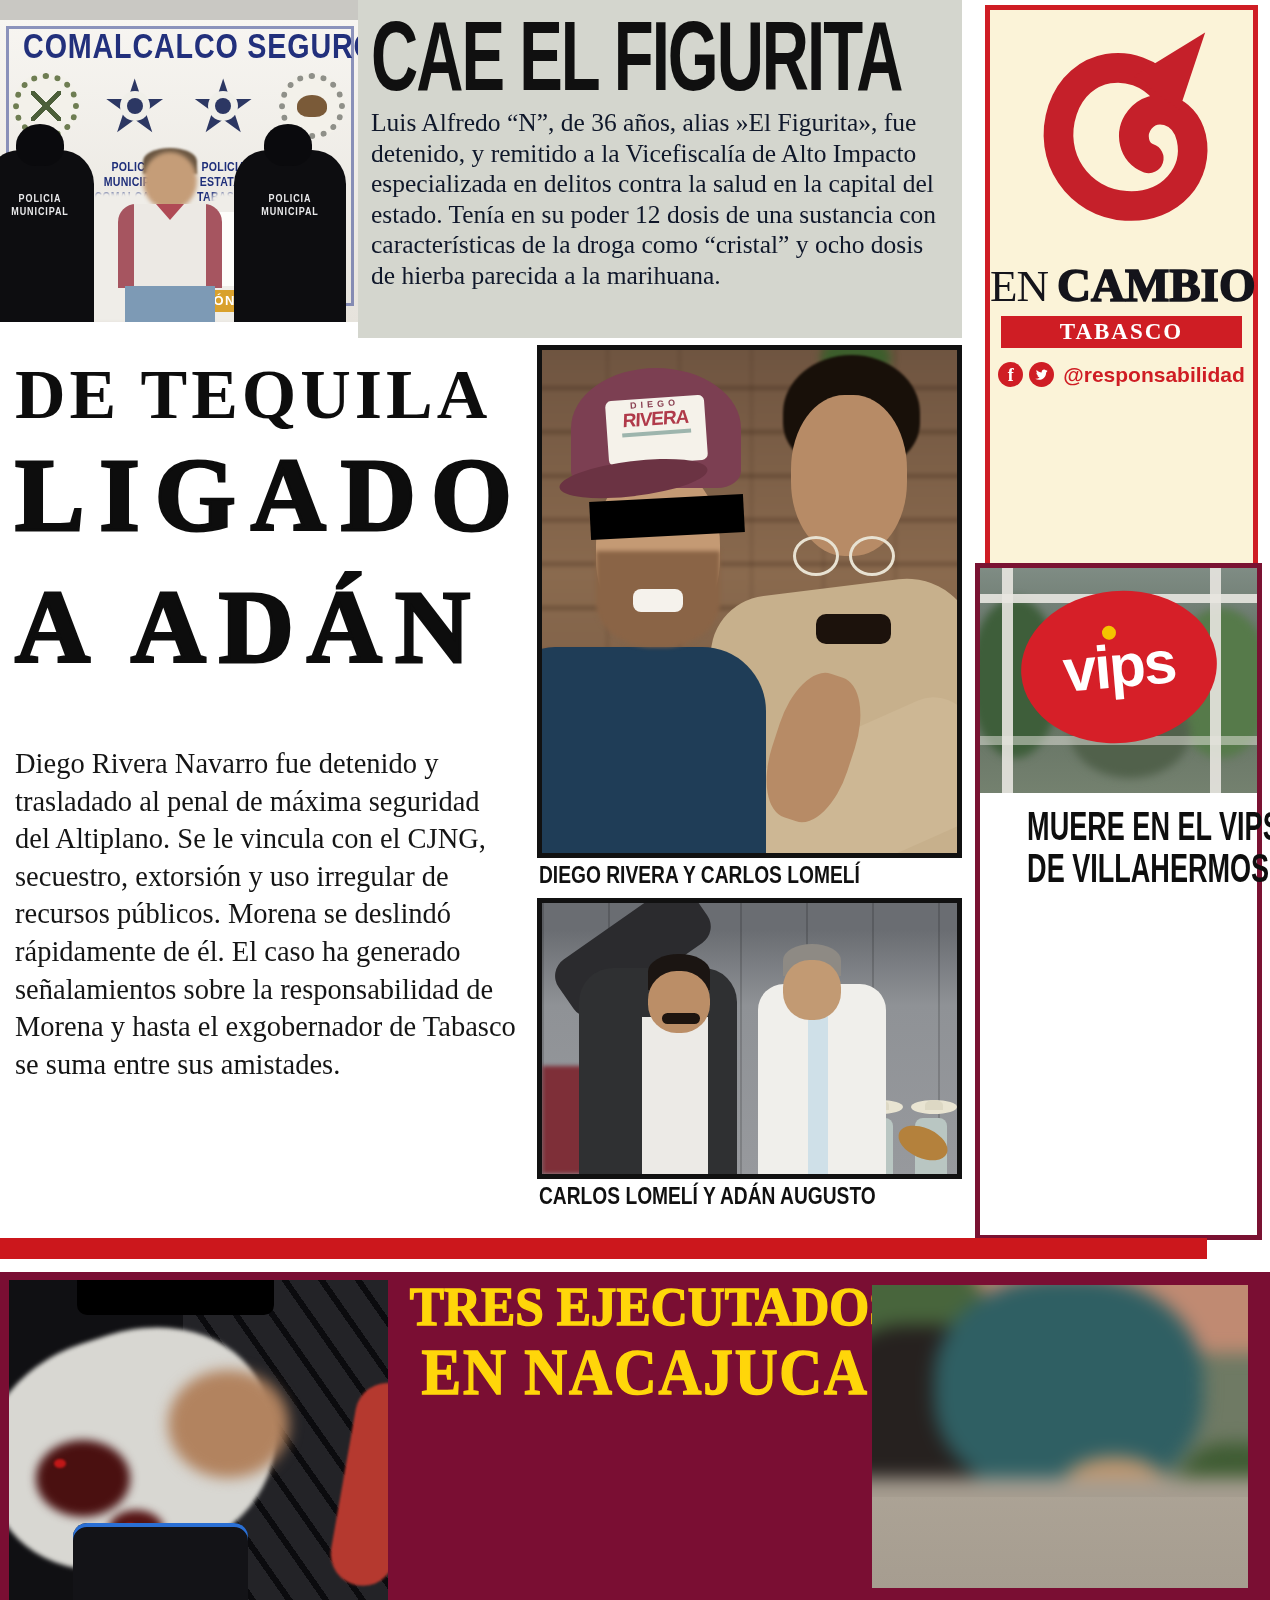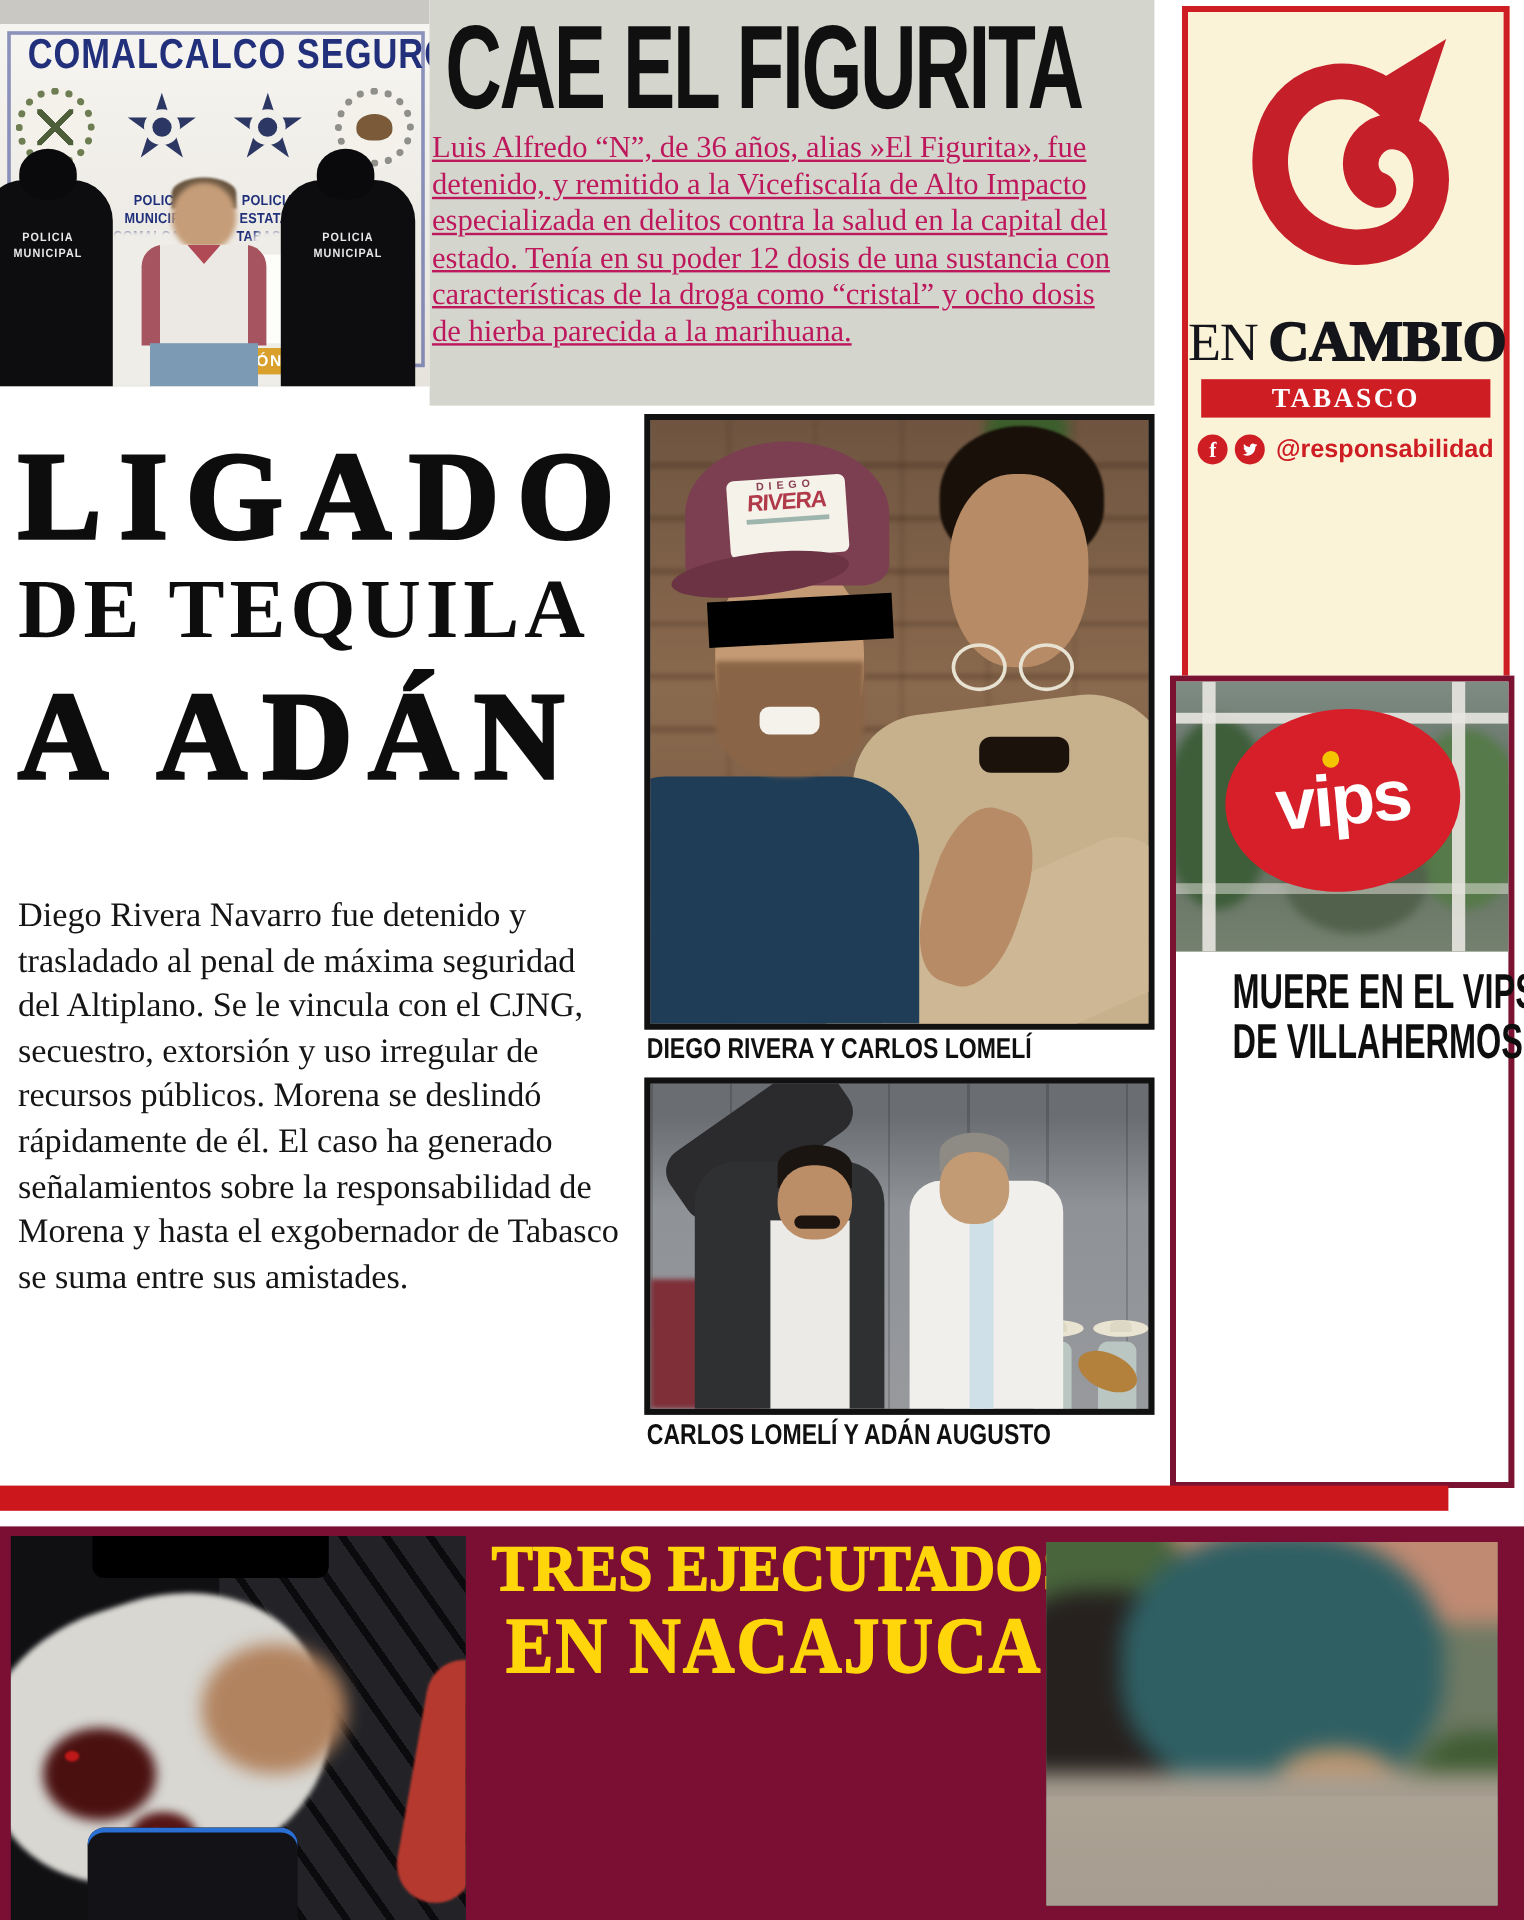--- a/index.html
+++ b/index.html
@@ -51,21 +51,21 @@
       background:linear-gradient(90deg,#a65560 0 15%,#ece9e4 15% 85%,#a65560 85%);}
   .suspect .collar{position:absolute;top:52px;left:38px;width:28px;height:16px;background:#b04a55;
       clip-path:polygon(0 0,100% 0,50% 100%);}
   .suspect .jeans{position:absolute;top:134px;left:7px;width:90px;height:36px;background:#7d9ab5;}
 
   
   .top-article{left:358px;top:0;width:604px;height:338px;background:var(--panel_grey);overflow:hidden;}
   .top-headline{position:absolute;left:13px;top:6px;color:#101010;white-space:nowrap;
       font:bold 99px/1 "Liberation Sans",sans-serif;letter-spacing:-3px;
       transform:scaleX(.66);transform-origin:left top;}
-  .top-body{position:absolute;left:2px;top:108px;width:582px;font:25.5px/1.2 "Liberation Serif",serif;color:#be185d;text-decoration:underline;}
+  .top-body{position:absolute;left:13px;top:108px;width:582px;font:25.5px/1.2 "Liberation Serif",serif;color:#0f172a;}
 
   
   .masthead{left:985px;top:5px;width:273px;height:578px;background:var(--cream);
             border:5px solid var(--accent_red);box-sizing:border-box;}
   .g-logo{position:absolute;left:50%;top:12px;transform:translateX(-50%);width:198px;height:238px;}
   .brand{position:absolute;top:252px;left:0;right:0;text-align:center;white-space:nowrap;color:#14141b;}
   .brand .en{font:400 45px/1 "Liberation Serif",serif;letter-spacing:-1px;}
   .brand .cambio{font:bold 47px/1 "Liberation Serif",serif;margin-left:9px;-webkit-text-stroke:1.6px #14141b;}
   .tabasco-bar{position:absolute;top:306px;left:11px;right:11px;height:32px;background:var(--accent_red);
       color:#fff;font:bold 23px/32px "Liberation Serif",serif;text-align:center;letter-spacing:2px;}
@@ -77,21 +77,21 @@
       font:bold 19px/1.15 "Liberation Sans",sans-serif;letter-spacing:.4px;}
   .mh-line{margin-bottom:15px;}
   .mh-epoch-row{display:flex;justify-content:center;gap:30px;margin-bottom:13px;}
 
   
   .main-headline{left:15px;top:352px;width:508px;color:#0d0d0d;}
   .hl-line{white-space:nowrap;font-family:"Liberation Serif",serif;font-weight:bold;}
   .hl1{font-size:95px;line-height:1.02;letter-spacing:8px;}
   .hl2{font-size:70px;line-height:1.1;letter-spacing:4px;margin-top:4px;}
   .hl3{font-size:104px;line-height:1.0;letter-spacing:15px;margin-top:10px;-webkit-text-stroke:3px #0d0d0d;}
-  .hl4{font-size:104px;line-height:1.0;letter-spacing:13px;margin-top:15px;-webkit-text-stroke:3px #0d0d0d;}
+  .hl4{font-size:104px;line-height:1.0;letter-spacing:13px;margin-top:28px;-webkit-text-stroke:3px #0d0d0d;}
   .main-body{left:15px;top:745px;width:505px;font:28.5px/1.32 "Liberation Serif",serif;color:#151515;}
 
   
   .photo-frame{border:5px solid #111;box-sizing:border-box;overflow:hidden;background:#777;}
   .photo1{left:537px;top:345px;width:425px;height:513px;}
   .caption{color:#101010;font:bold 24px/1 "Liberation Sans",sans-serif;transform:scaleX(.8);
            transform-origin:left top;white-space:nowrap;letter-spacing:0;}
   .caption1{left:539px;top:863px;}
   .caption2{left:539px;top:1184px;}
   .p1-bg{position:absolute;inset:-8px;filter:blur(2px);background:
@@ -294,22 +294,22 @@
       <div class="icon-circle">
         <svg width="15" height="15" viewBox="0 0 24 24">
             <path fill="#ffffff" d="M22 5.8c-.7.3-1.5.6-2.3.7.8-.5 1.4-1.3 1.7-2.2-.8.5-1.6.8-2.5 1A3.9 3.9 0 0 0 12.2 8c0 .3 0 .6.1.9-3.2-.2-6.1-1.7-8-4.1-.3.6-.5 1.3-.5 2 0 1.4.7 2.6 1.8 3.3-.7 0-1.3-.2-1.8-.5v.1c0 1.9 1.4 3.5 3.2 3.9-.3.1-.7.1-1 .1-.2 0-.5 0-.7-.1.5 1.6 2 2.7 3.7 2.7A7.9 7.9 0 0 1 2 18.6a11.2 11.2 0 0 0 6.1 1.8c7.3 0 11.3-6 11.3-11.3v-.5c.8-.6 1.5-1.3 2.6-2.8z"></path>
           </svg>
       </div>
       <span class="handle">@responsabilidad</span>
     </div>
   </div>
 
   <div class="abs main-headline">
+    <div class="hl-line hl2">DE TEQUILA</div>
     <div class="hl-line hl3">LIGADO</div>
-    <div class="hl-line hl2">DE TEQUILA</div>
     <div class="hl-line hl4">A ADÁN</div>
   </div>
   <div class="abs main-body">Diego Rivera Navarro fue detenido y trasladado al penal de máxima seguridad del Altiplano. Se le vincula con el CJNG, secuestro, extorsión y uso irregular de recursos públicos. Morena se deslindó rápidamente de él. El caso ha generado señalamientos sobre la responsabilidad de Morena y hasta el exgobernador de Tabasco se suma entre sus amistades.</div>
 
   <div class="abs photo-frame photo1">
     <div class="p1-bg"></div>
     <div class="p1-foliage"></div>
     <div class="p1-khaki"></div>
     <div class="p1-sleeve"></div>
     <div class="p1-hair2"></div>

